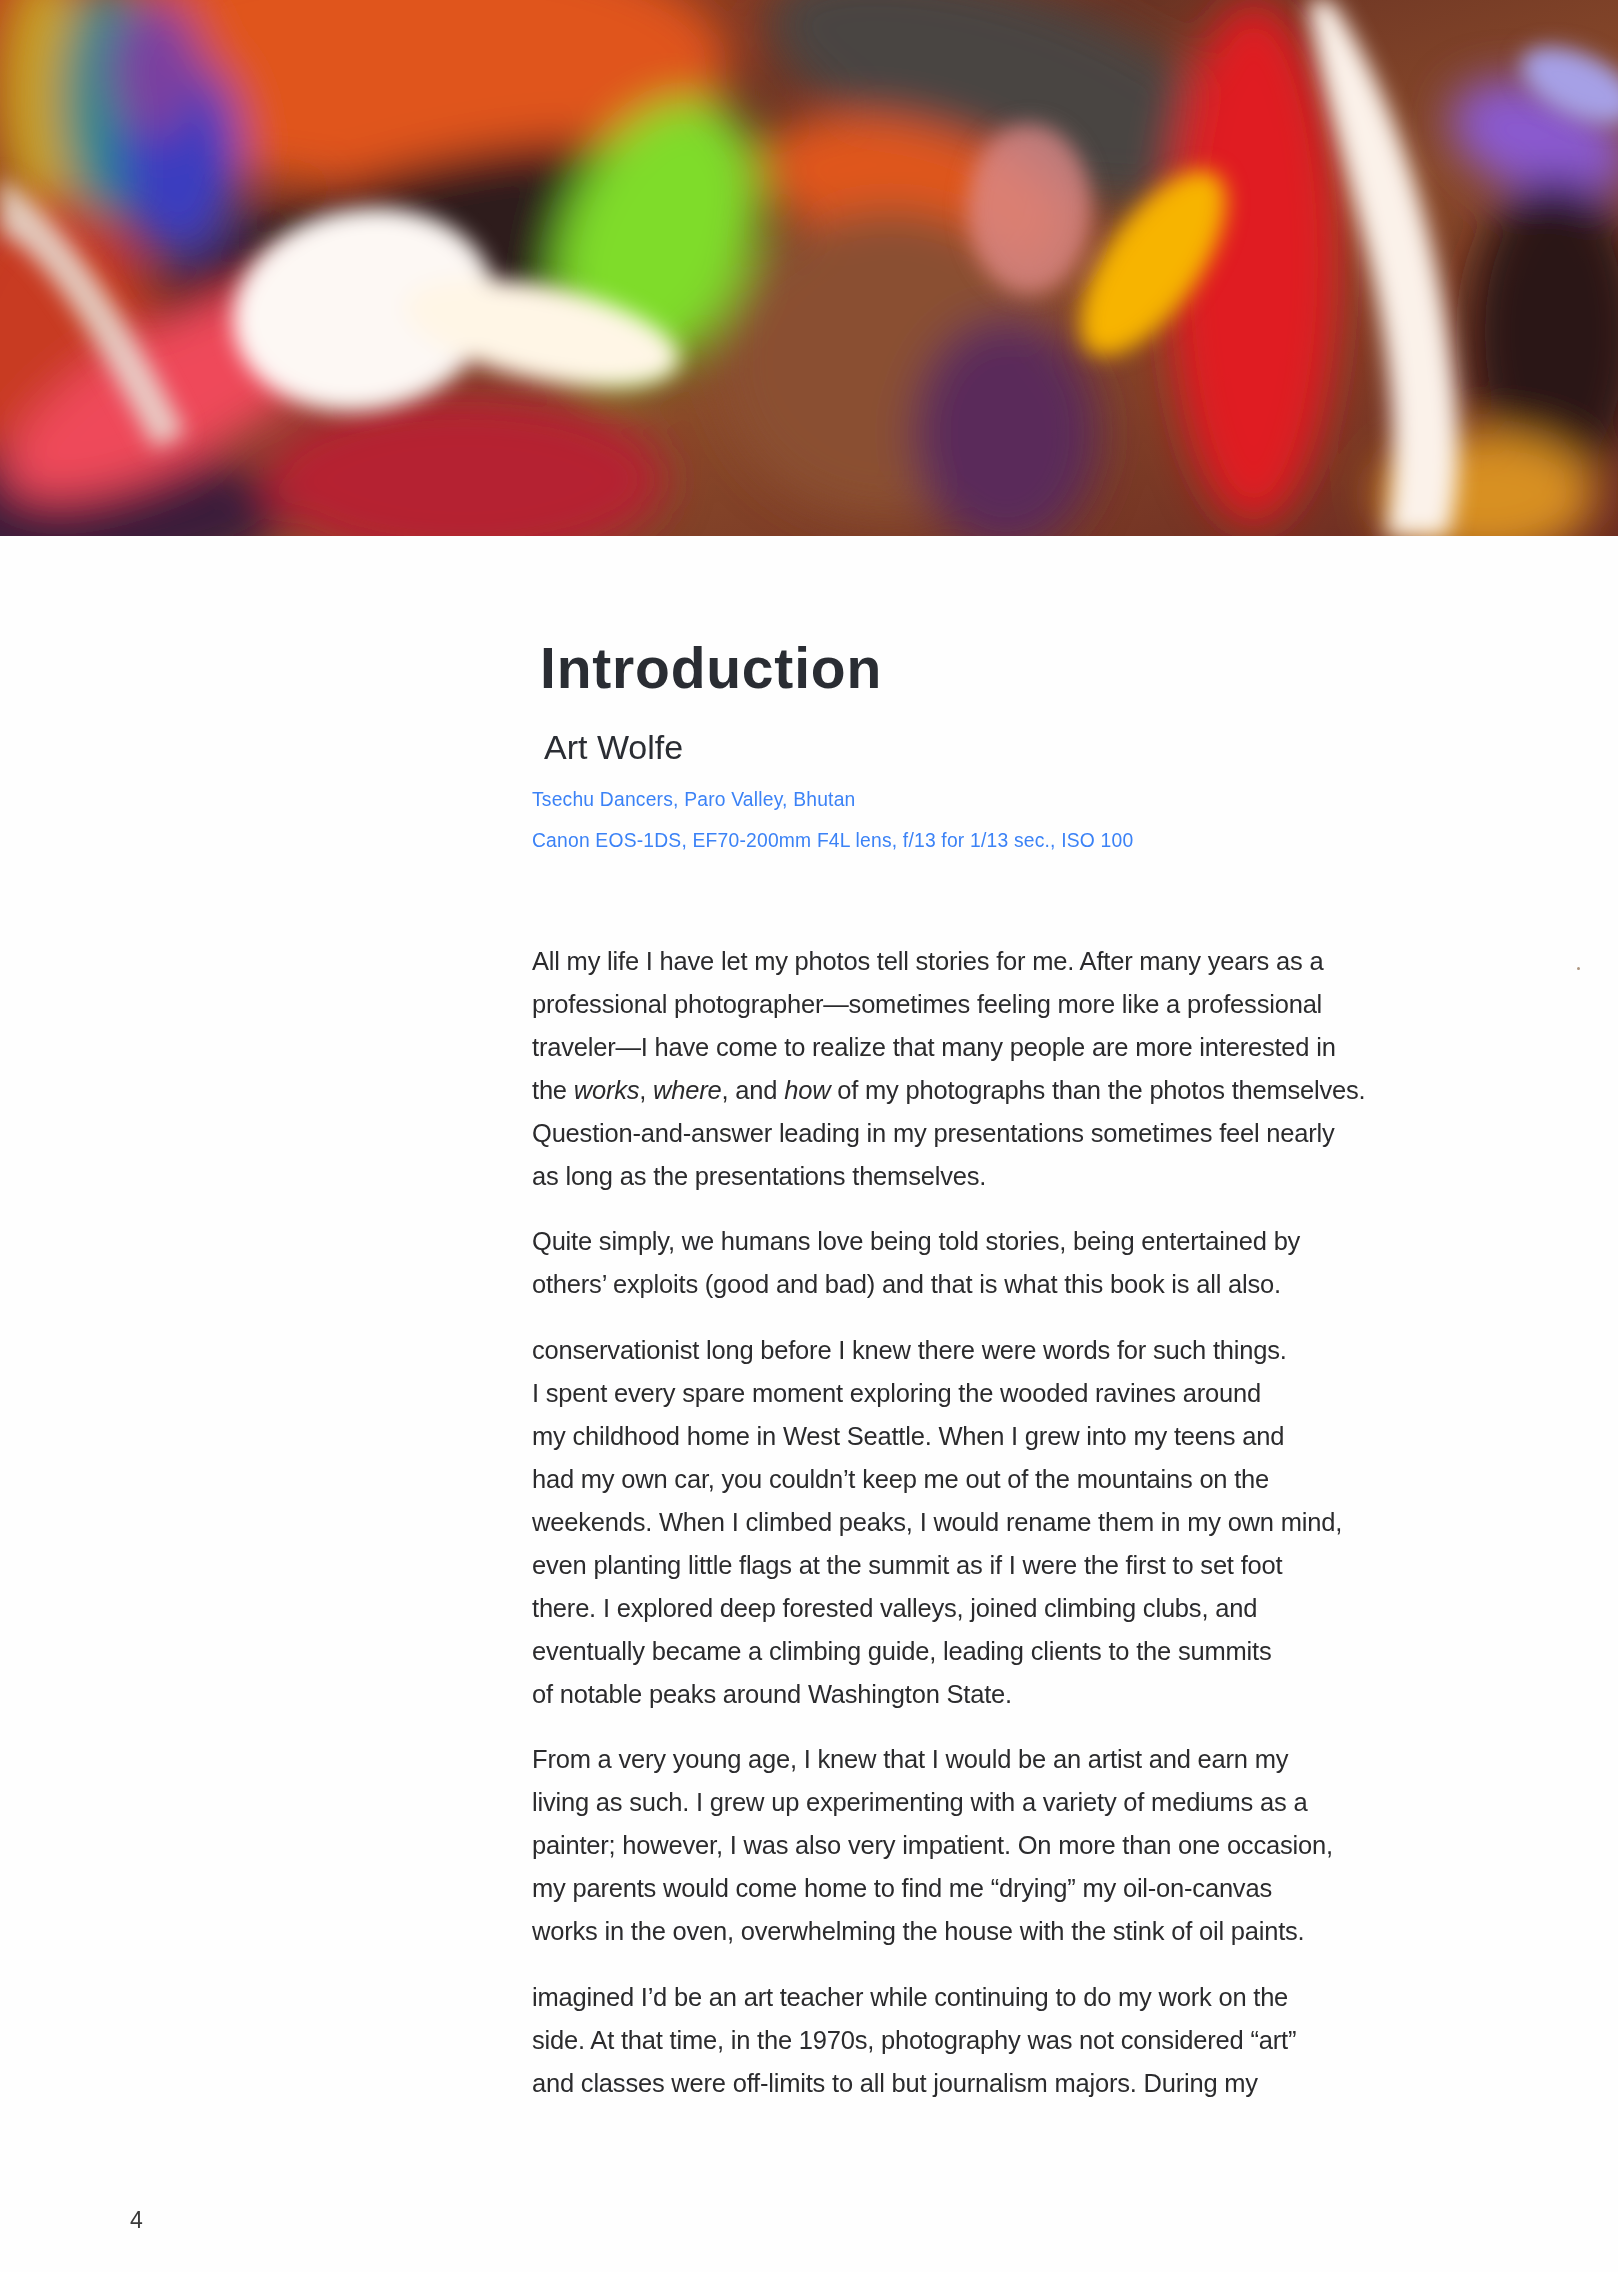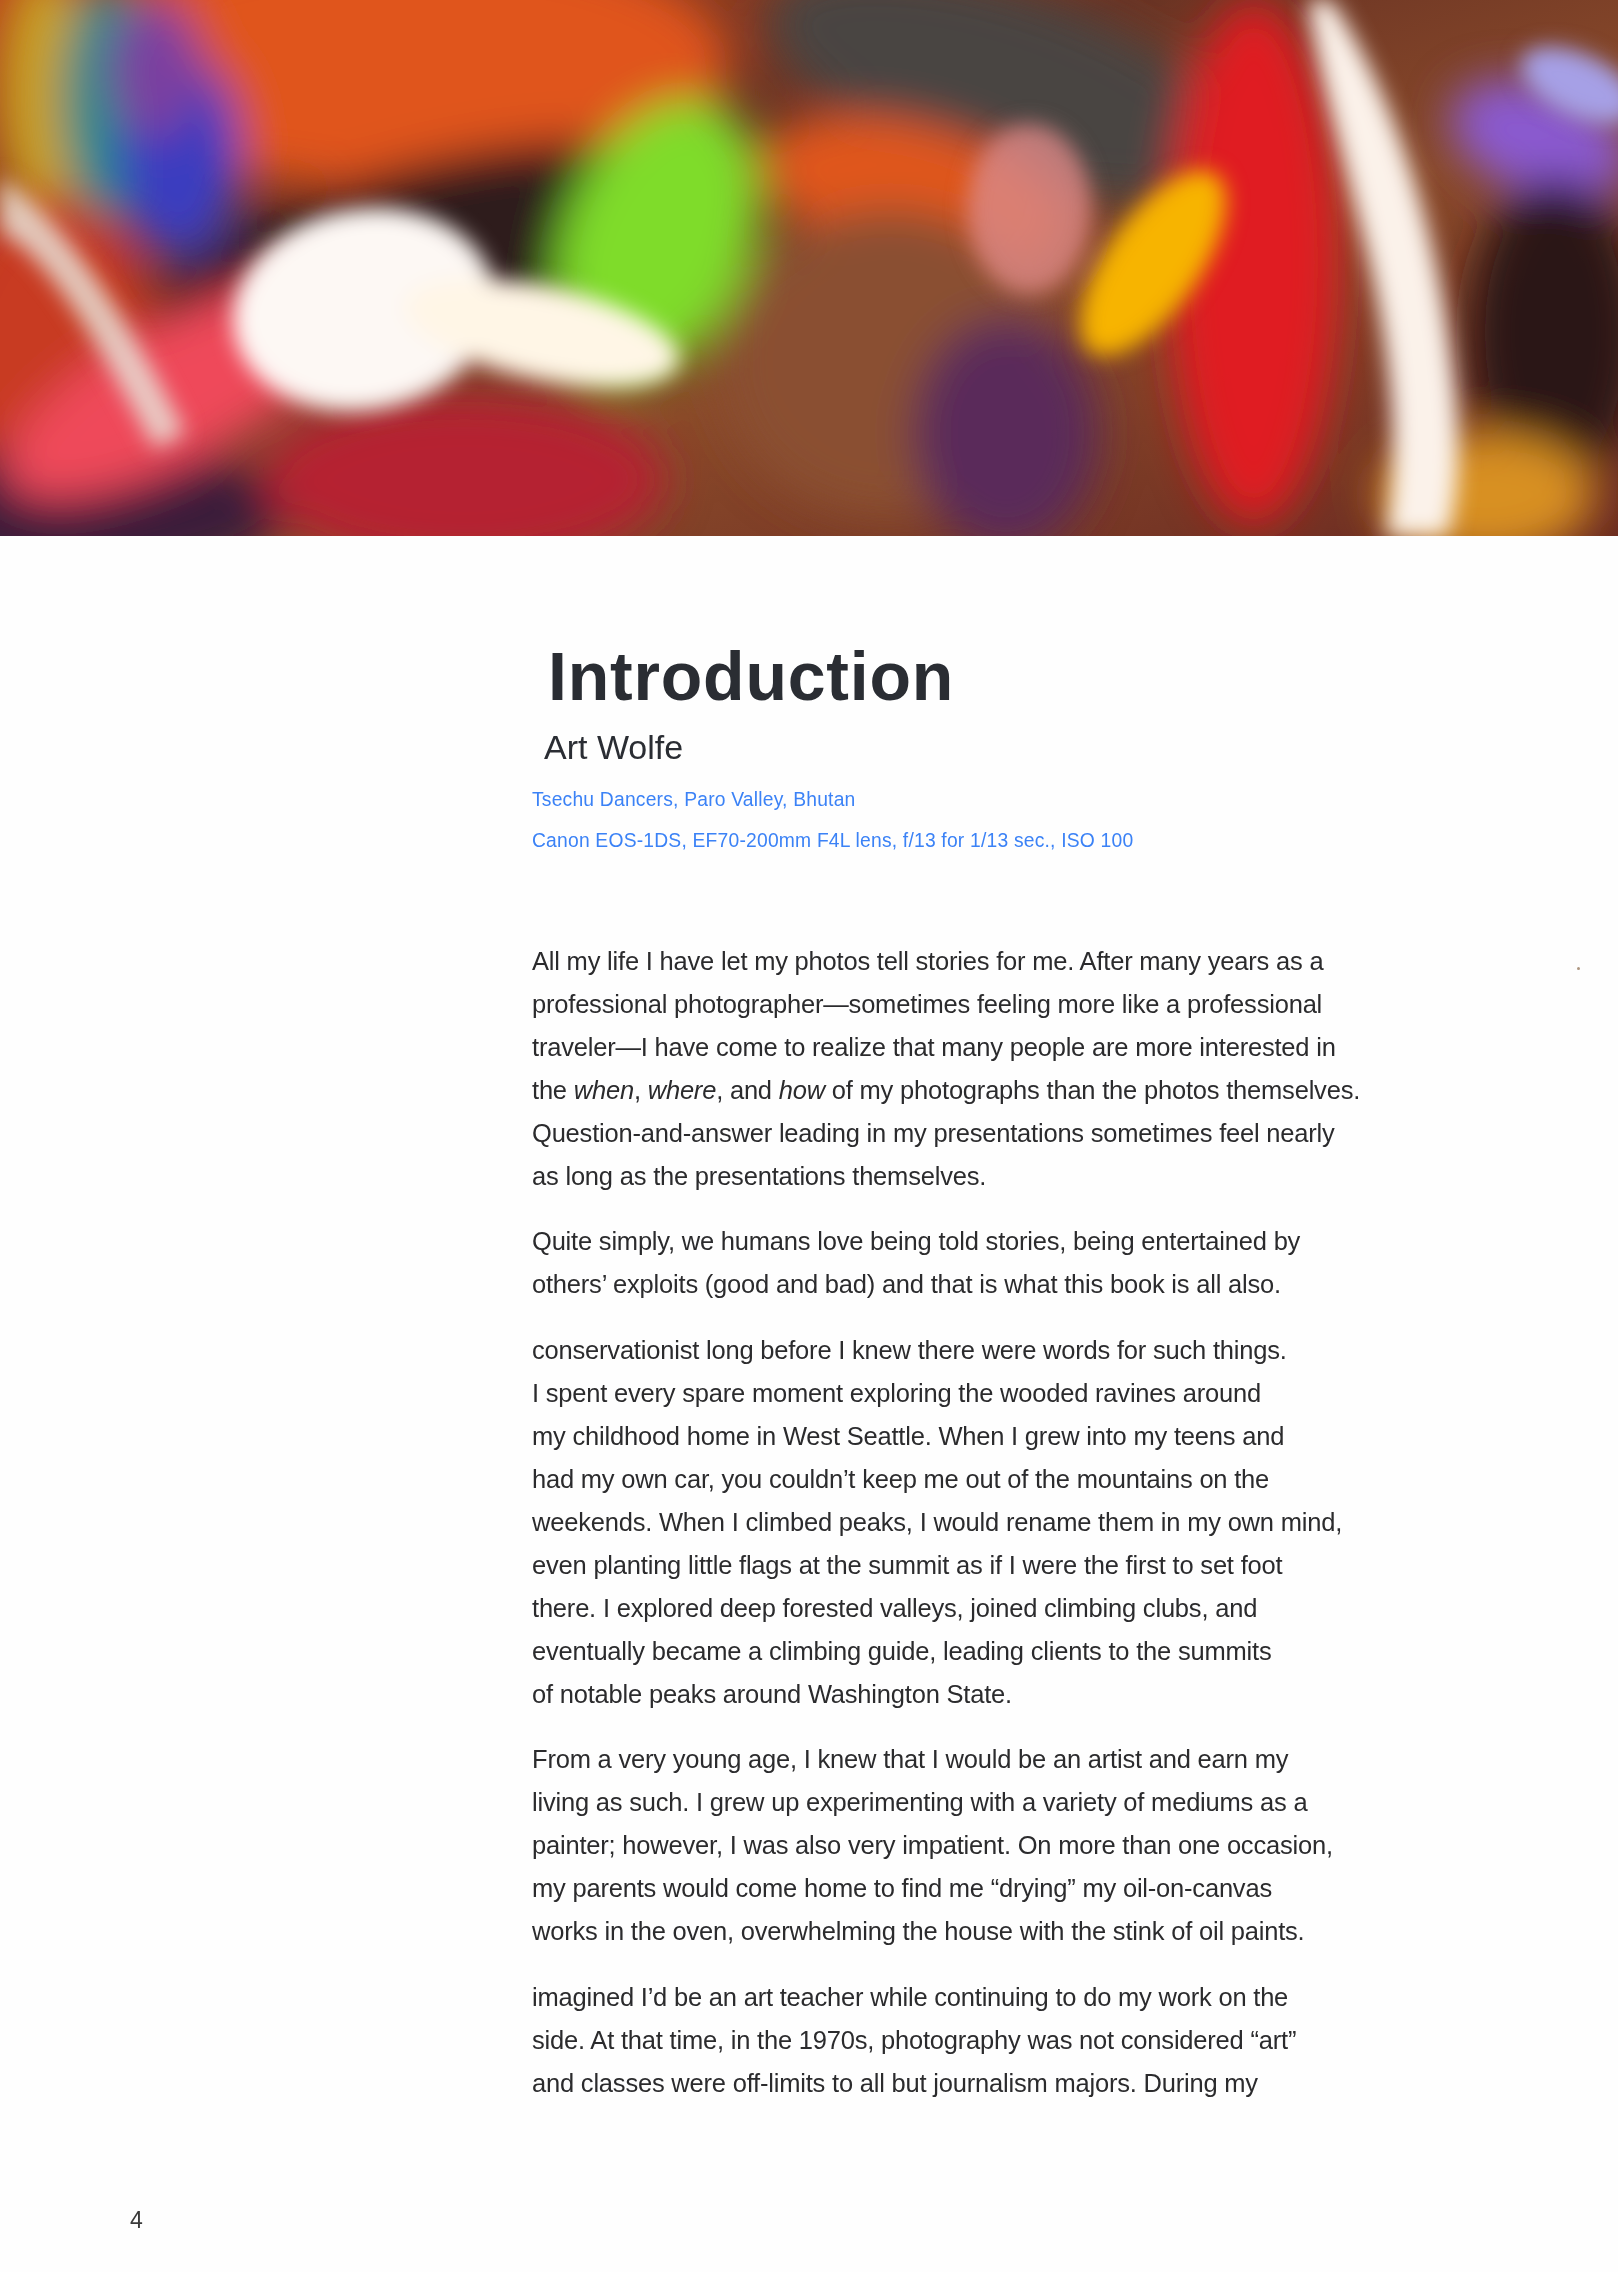--- a/index.html
+++ b/index.html
@@ -33,24 +33,24 @@
   .content {
     position: absolute;
     left: 532px;
     top: 0;
     width: 975px;
   }
   .title {
     position: absolute;
     left: 0;
     top: 625px;
-    margin: 16px;
+    margin: 8px;
     font-family: "Liberation Sans", sans-serif;
     font-weight: 700;
-    font-size: 68px;
+    font-size: 57px;
     line-height: 70px;
     letter-spacing: 0.8px;
     color: #2a2d33;
     white-space: nowrap;
   }
   .author {
     position: absolute;
     left: 0;
     top: 715px;
     margin: 12px;
@@ -190,21 +190,21 @@
   <h2 class="author">Art Wolfe</h2>
 
   <div class="caption l1">Tsechu Dancers, Paro Valley, Bhutan</div>
   <div class="caption l2">Canon EOS-1DS, EF70-200mm F4L lens, f/13 for 1/13 sec., ISO 100</div>
 
   <div class="body-text">
     <p class="para">
       <span class="line">All my life I have let my photos tell stories for me. After many years as a</span>
       <span class="line">professional photographer—sometimes feeling more like a professional</span>
       <span class="line">traveler—I have come to realize that many people are more interested in</span>
-      <span class="line"><span>the </span><em>when</em><span>, </span><em>where</em><span>, and </span><em>how</em><span> of my photographs than the photos themselves.</span></span>
+      <span class="line"><span>the </span><em>works</em><span>, </span><em>where</em><span>, and </span><em>how</em><span> of my photographs than the photos themselves.</span></span>
       <span class="line">Question-and-answer leading in my presentations sometimes feel nearly</span>
       <span class="line">as long as the presentations themselves.</span>
     </p>
 
     <p class="para">
       <span class="line">Quite simply, we humans love being told stories, being entertained by</span>
       <span class="line">others’ exploits (good and bad) and that is what this book is all also.</span>
     </p>
 
     <p class="para">

